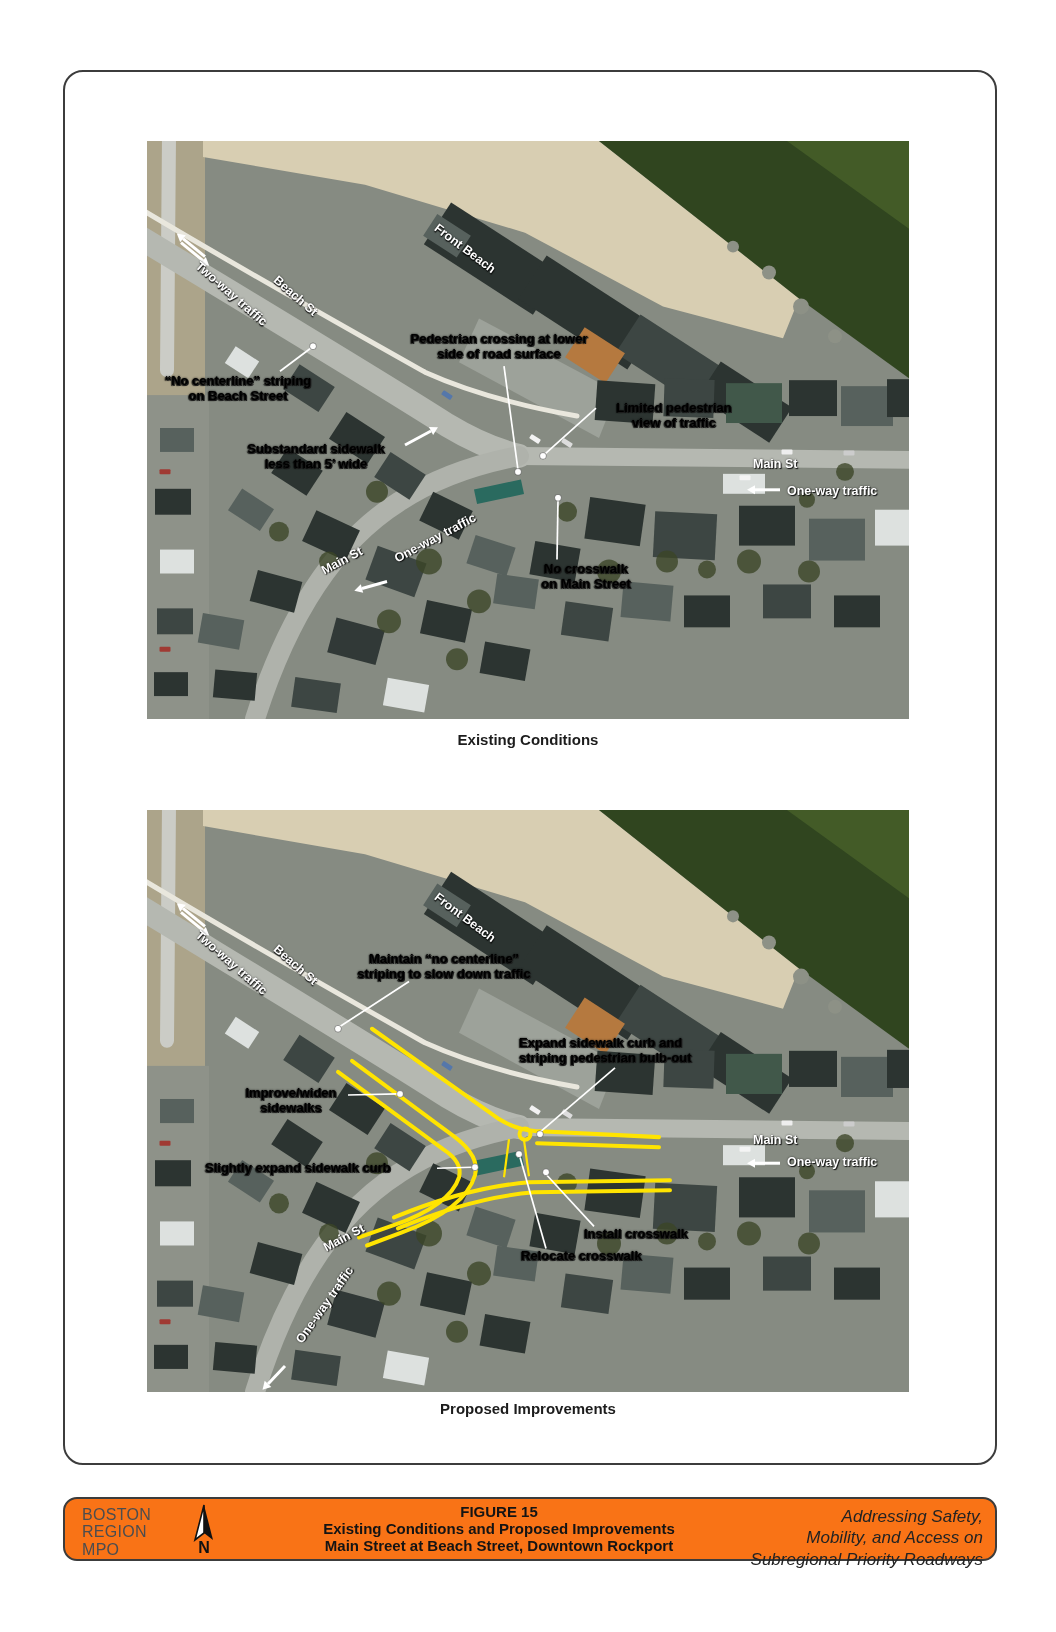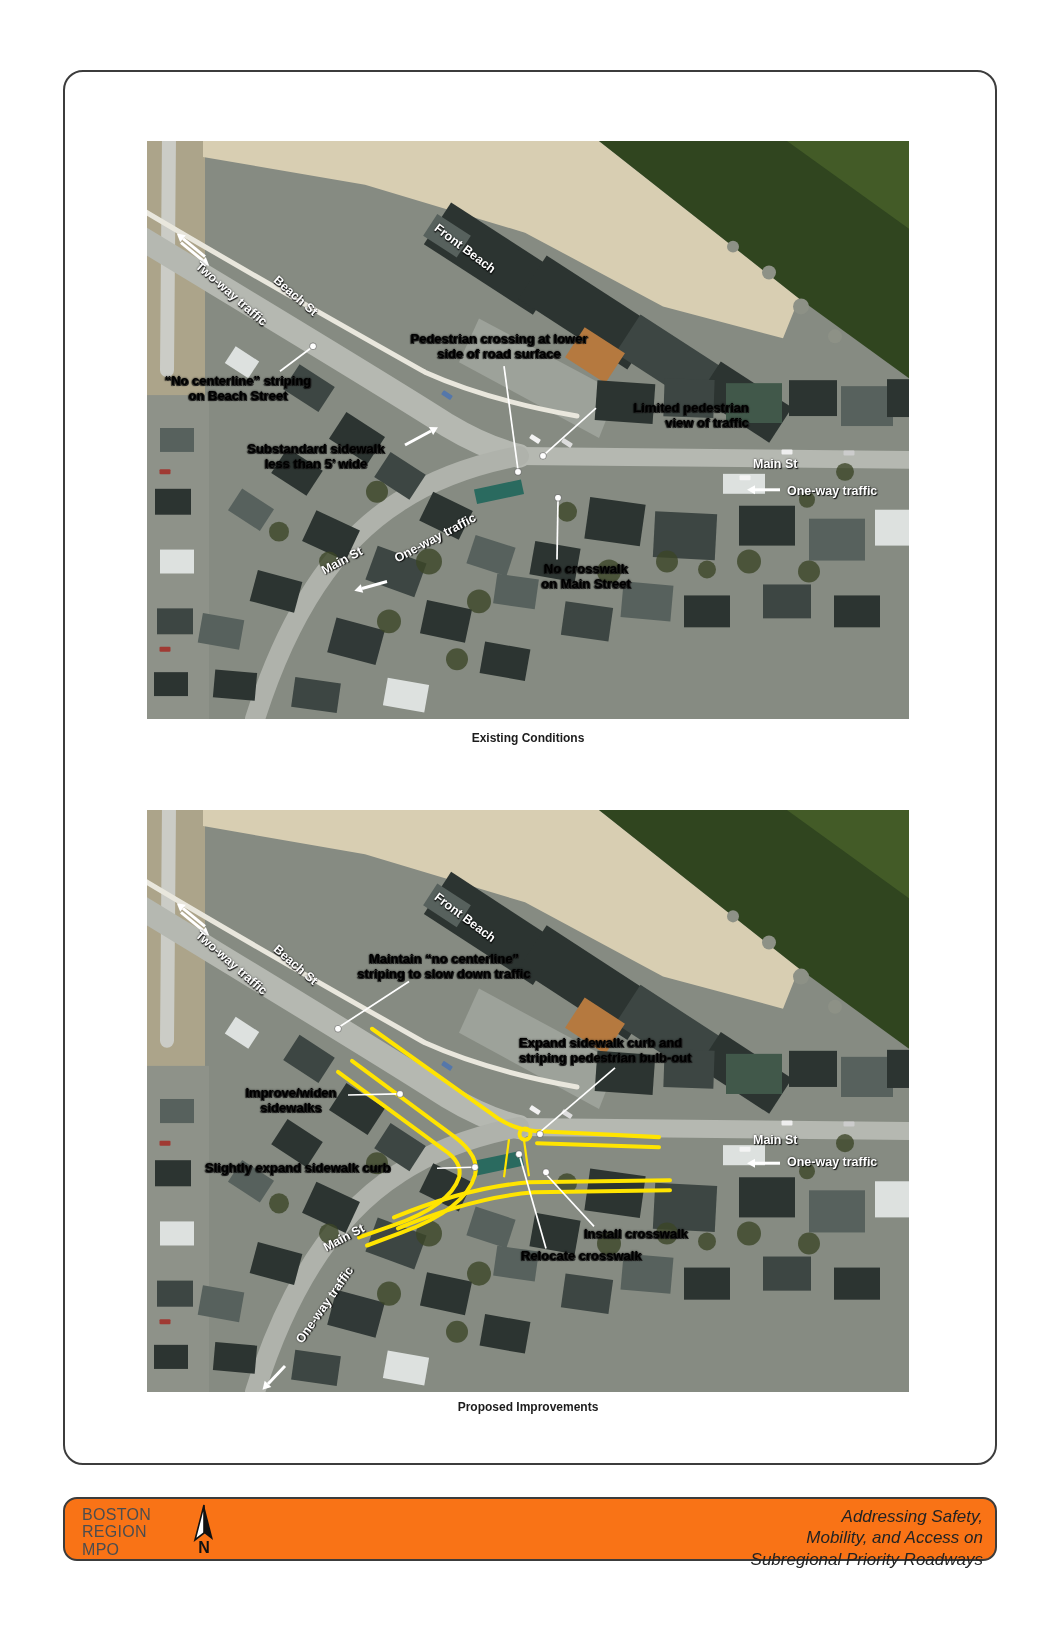--- a/index.html
+++ b/index.html
@@ -21,21 +21,21 @@
     text-shadow:1px 1px 1px rgba(0,0,0,.85),0 0 2px rgba(0,0,0,.7);
     transform-origin:left top;
   }
   .callout{
     position:absolute;color:#000000;font-weight:bold;font-size:13px;line-height:1.12;
     white-space:pre-line;
     text-shadow:1px 1px 0 #1d1d1d,-1px 1px 1px rgba(0,0,0,.75),0 0 2px rgba(0,0,0,.9);
   }
   .caption{
     position:absolute;left:147px;width:762px;text-align:center;
-    font-size:12px;font-weight:bold;color:#1c1c1c;
+    font-size:15px;font-weight:bold;color:#1c1c1c;
   }
   #caption1{top:731px;}
   #caption2{top:1400px;}
   .footer-box{
     position:absolute;left:63px;top:1497px;width:930px;height:60px;
     border:2px solid #3c3c3c;border-radius:14px;background:#f97316;
   }
   .org{
     position:absolute;left:17px;top:7px;font-size:16px;line-height:1.08;
     color:#4c4d4f;white-space:pre-line;letter-spacing:.3px;
@@ -175,21 +175,21 @@
       <div class="road-label" style="left: 606px; top: 316px;">Main St</div>
       <div class="road-label" style="left: 640px; top: 343px;">One-way traffic</div>
       <div class="road-label" style="left: 172px; top: 424px; transform: rotate(-28deg);">Main St</div>
       <div class="road-label" style="left: 245px; top: 412px; transform: rotate(-28deg);">One-way traffic</div>
       <div class="callout" style="left: 5px; top: 233px; width: 172px; text-align: center;">“No centerline” striping
 on Beach Street</div>
       <div class="callout" style="left: 80px; top: 301px; width: 178px; text-align: center;">Substandard sidewalk
 less than 5’ wide</div>
       <div class="callout" style="left: 245px; top: 191px; width: 214px; text-align: center;">Pedestrian crossing at lower
 side of road surface</div>
-      <div class="callout" style="left: 452px; top: 260px; width: 150px; text-align: right;">Limited pedestrian
+      <div class="callout" style="left: 452px; top: 260px; width: 150px; text-align: center;">Limited pedestrian
 view of traffic</div>
       <div class="callout" style="left: 384px; top: 421px; width: 110px; text-align: center;">No crosswalk
 on Main Street</div>
     </div>
 </div>
 <div class="caption" id="caption1">Existing Conditions</div>
 
 <div class="photo" id="photo2">
   <svg class="base" viewBox="0 0 762 580" preserveAspectRatio="none">
       <g class="mapbase">
@@ -337,16 +337,21 @@
 
 <div class="footer-box">
   <div class="org">BOSTON
 REGION
 MPO</div>
   <svg class="north" width="26" height="52" viewBox="0 0 26 52">
     <polygon points="13,2 22,37 13,30" fill="#121212"></polygon>
     <polygon points="13,2 4,37 13,30" fill="#ffffff" stroke="#121212" stroke-width="1.6"></polygon>
     <text x="13" y="50" font-size="16" font-weight="bold" fill="#121212" text-anchor="middle">N</text>
   </svg>
+  <div class="f-center">
+    <div>FIGURE 15</div>
+    <div>Existing Conditions and Proposed Improvements</div>
+    <div>Main Street at Beach Street, Downtown Rockport</div>
+  </div>
   <div class="f-right" style="white-space:pre-line">Addressing Safety,
 Mobility, and Access on
 Subregional Priority Roadways</div>
 </div>
 
 </body></html>

